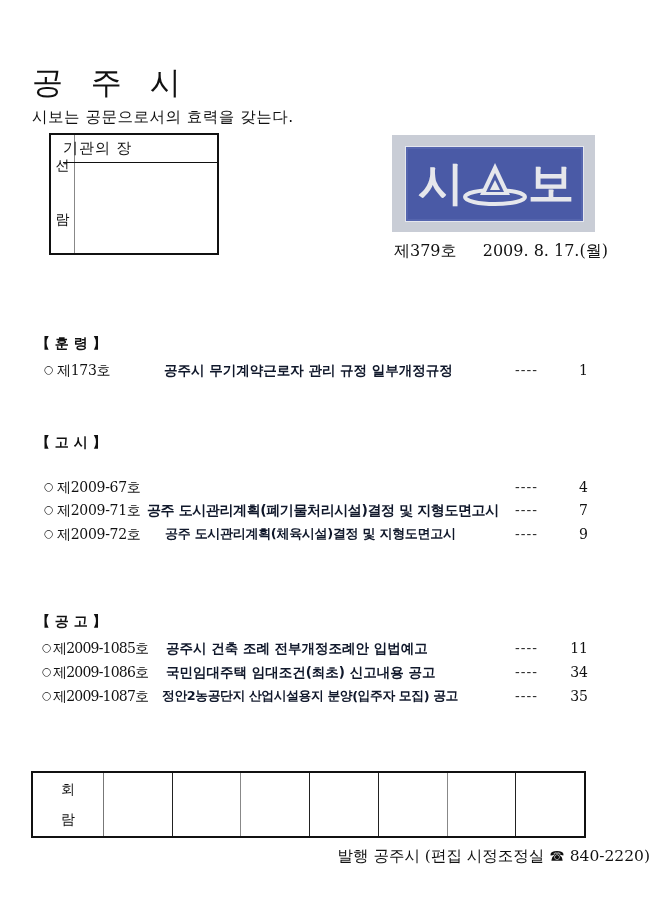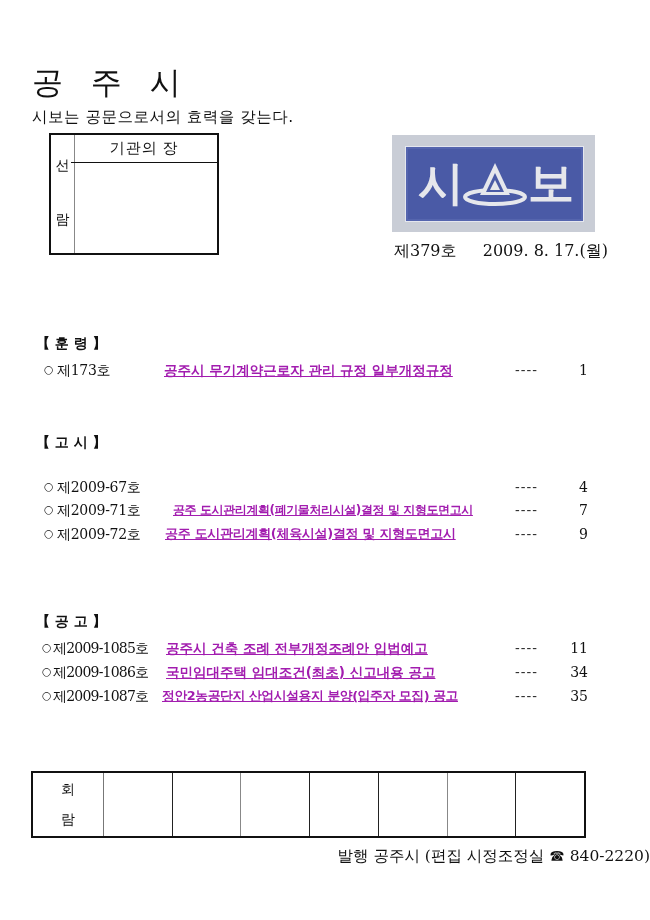--- a/index.html
+++ b/index.html
@@ -29,24 +29,24 @@
     }
     .review-side {
       position: absolute; left: 0; top: 0; width: 23px; height: 118px;
       border-right: 1.5px solid #888;
     }
     .review-side span {
       position: absolute; left: 0; width: 23px; text-align: center;
       font-size: 14px; font-family: "DejaVu Sans", "Liberation Sans", sans-serif;
     }
     .review-head {
-      position: absolute; left: 20px; top: 0; right: 0; height: 27px;
-      border-bottom: 1.5px solid #111; text-align: center;
+      position: absolute; left: 12px; top: 0; right: 0; height: 27px;
+      border-bottom: 1.5px solid #111; text-align: left;
       font-size: 15px; line-height: 26px; letter-spacing: 1px;
-      font-family: Liberation Serif, serif;
+      font-family: Liberation Sans, sans-serif;
     }
 
     
     .logo-frame {
       left: 392px; top: 135px; width: 203px; height: 97px;
       background: #c9cdd6;
     }
     .logo-inner {
       position: absolute; left: 13px; top: 11px; width: 177px; height: 74px;
       background: #4a5aa6; border: 1px solid #e4e6ee;
@@ -63,21 +63,21 @@
 
     
     .section-head {
       left: 36px; font-size: 14px; font-weight: bold; white-space: nowrap;
       font-family: "DejaVu Sans", "Liberation Sans", sans-serif; line-height: 20px;
     }
     .entry { left: 0; width: 650px; height: 24px; font-size: 14px; line-height: 24px; white-space: nowrap; }
     .entry .bullet { position: absolute; left: 44px; font-size: 11px; }
     .entry .num { position: absolute; left: 57px; letter-spacing: -0.3px; }
     .entry .text { position: absolute; letter-spacing: 0px; font-weight: bold;
-      font-family: "DejaVu Sans", "Liberation Sans", sans-serif; font-size: 13.5px; color: #a21caf; text-decoration: underline; }
+      font-family: "DejaVu Sans", "Liberation Sans", sans-serif; font-size: 13.5px; color: #0f172a; }
     .entry .dash { position: absolute; left: 515px; color: #333; letter-spacing: 1px; }
     .entry .page { position: absolute; right: 62px; text-align: right; }
 
     
     .circ-table {
       left: 31px; top: 771px; width: 555px; height: 67px;
       border: 2px solid #111; box-sizing: border-box; display: flex;
     }
     .circ-label {
       width: 71px; height: 100%; border-right: 1.5px solid #777; position: relative;
@@ -141,21 +141,21 @@
 <div class="abs section-head" style="top:432px;">【 고   시 】</div>
 <div class="abs entry" style="top:475px;">
   <span class="bullet">○</span>
   <span class="num">제2009-67호</span>
   <span class="dash">----</span>
   <span class="page">4</span>
 </div>
 <div class="abs entry" style="top:498px;">
   <span class="bullet">○</span>
   <span class="num">제2009-71호</span>
-  <span class="text" style="left:173px;font-size:12px;letter-spacing:-0.4px;">공주 도시관리계획(폐기물처리시설)결정 및 지형도면고시</span>
+  <span class="text" style="left:147px;font-size:14px;letter-spacing:-0.4px;">공주 도시관리계획(폐기물처리시설)결정 및 지형도면고시</span>
   <span class="dash">----</span>
   <span class="page">7</span>
 </div>
 <div class="abs entry" style="top:522px;">
   <span class="bullet">○</span>
   <span class="num">제2009-72호</span>
   <span class="text" style="left:165px;font-size:13px;letter-spacing:-0.3px;">공주 도시관리계획(체육시설)결정 및 지형도면고시</span>
   <span class="dash">----</span>
   <span class="page">9</span>
 </div>

